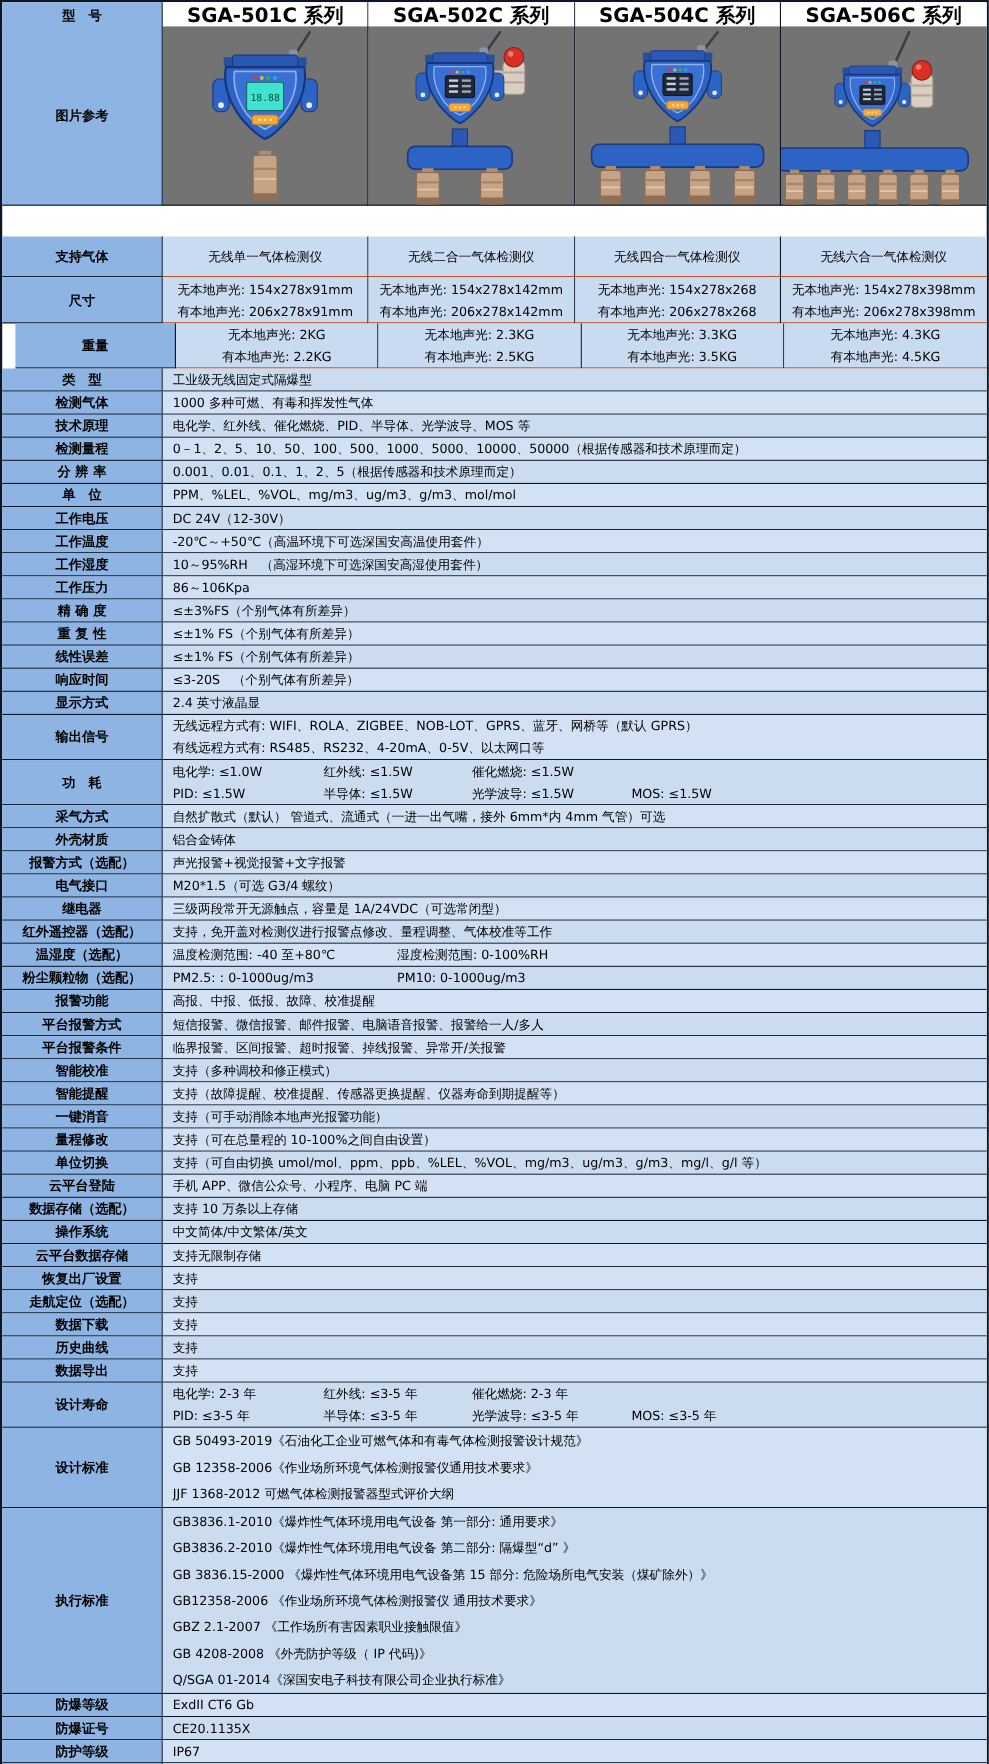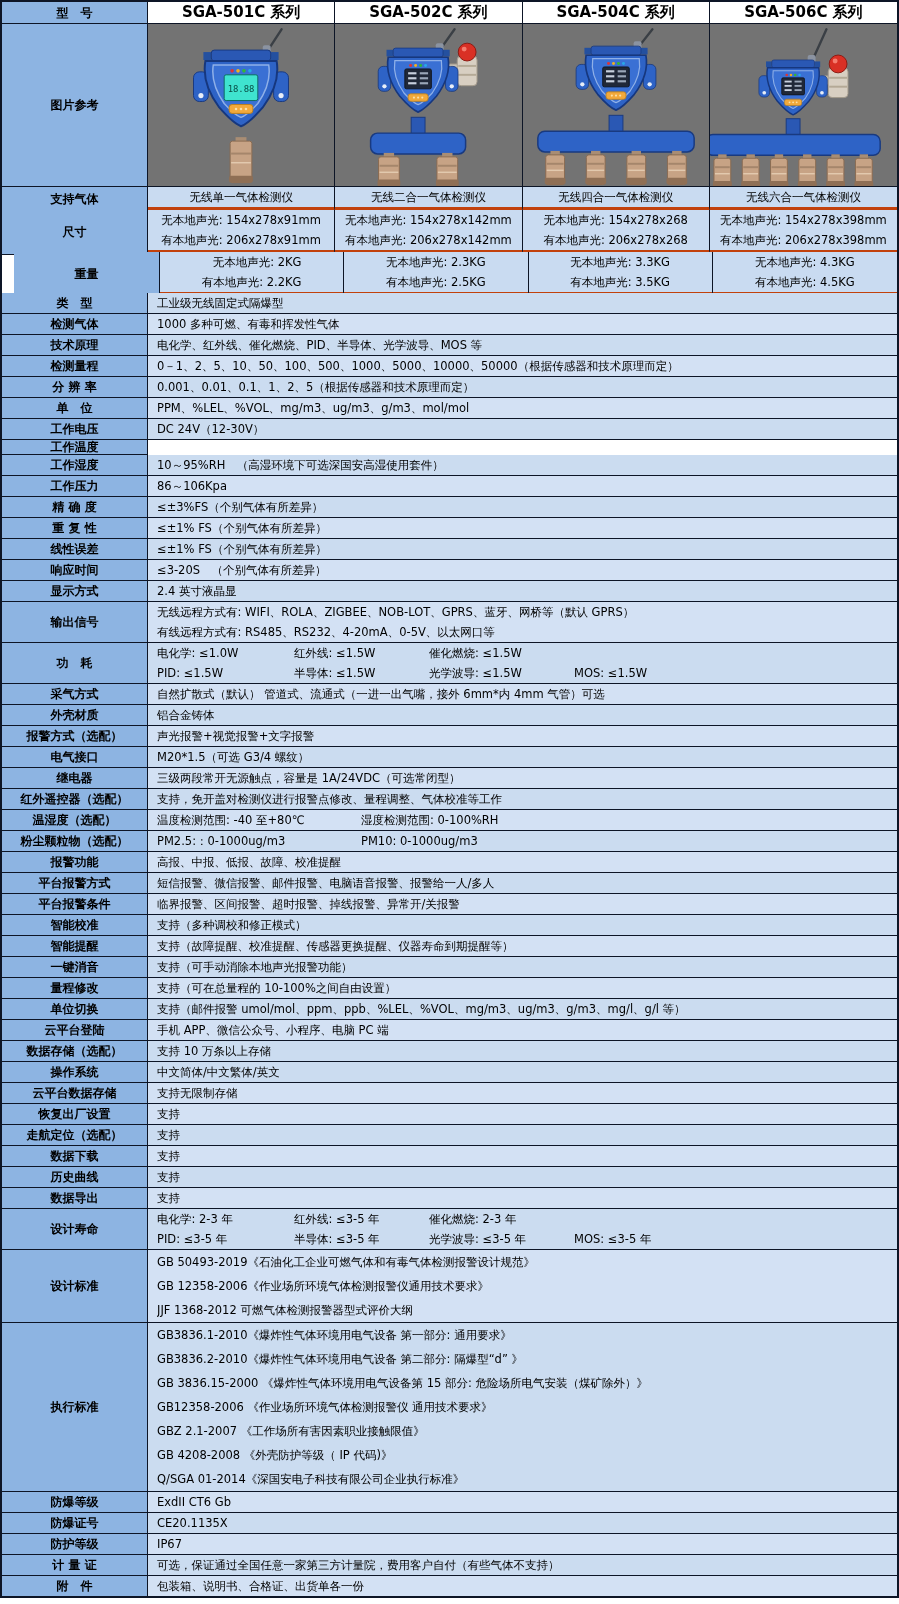--- a/index.html
+++ b/index.html
@@ -5,31 +5,31 @@
   html,body{margin:0;padding:0;background:#fff;}
   body{width:899px;font-family:"DejaVu Sans","Liberation Sans",sans-serif;color:#000;}
   *{box-sizing:border-box;}
   .table{width:899px;border:2px solid #0d1526;background:#fff;}
   .grid5{display:grid;grid-template-columns:146px repeat(4,1fr);}
   .grid2{display:grid;grid-template-columns:146px 1fr;}
   .lcell{background:#8DB4E2;border-right:1px solid #0d1526;border-bottom:1px solid #0d1526;
          display:flex;align-items:center;justify-content:center;text-align:center;
          font-weight:bold;font-size:12px;padding:0 2px;line-height:14px;}
   .hcell{background:#fff;border-right:1px solid #0d1526;border-bottom:1px solid #0d1526;
-         display:flex;align-items:center;justify-content:center;font-weight:bold;font-size:15px;}
+         display:flex;align-items:center;justify-content:center;font-weight:bold;font-size:18px;}
   .hcell:last-child,.icell:last-child,.tvcell:last-child{border-right:none;}
   .hrow{height:22px;}
   .irow{height:163px;}
   .icell{background:#737373;border-right:1px solid #0d1526;border-bottom:1px solid #0d1526;
          display:flex;align-items:flex-end;justify-content:center;overflow:hidden;}
   .icell svg{display:block;}
-  .tvcell{background:#C9DBF1;border-right:1px solid #0d1526;border-bottom:5px solid #c2410c;
-          display:flex;align-items:center;justify-content:center;text-align:right;
+  .tvcell{background:#C9DBF1;border-right:1px solid #0d1526;border-bottom:1px solid #c2410c;
+          display:flex;align-items:center;justify-content:center;text-align:center;
           font-size:11.5px;white-space:pre-line;line-height:20px;}
-  .suprow{height:23px;}
+  .suprow{height:37px;margin-top:28px;}
   .sizerow{height:42px;}
   .wrow{height:41px;padding-left:12px;}
   .vcell{background:#CBDCF0;border-bottom:1px solid #0d1526;padding:0 0 0 9px;
          display:flex;flex-direction:column;justify-content:center;}
   .srow.alt .vcell{background:#D3E1F4;}
   .vline{height:20px;line-height:20px;font-size:11.5px;white-space:pre;overflow:hidden;}
   .vline.tall{height:24px;line-height:24px;}
   .seg{display:inline-block;}
   .srow:last-child .vcell,.srow:last-child .lcell{border-bottom:none;}
 </style>
@@ -326,20 +326,23 @@
         </div>
       </div>
       <div class="grid2 srow">
         <div class="lcell">工作电压</div>
         <div class="vcell">
           <div class="vline">DC 24V（12-30V）</div>
         </div>
       </div>
       <div class="grid2 srow alt">
         <div class="lcell">工作温度</div>
+        <div class="vcell">
+          <div class="vline">-20℃～+50℃（高温环境下可选深国安高温使用套件）</div>
+        </div>
       </div>
       <div class="grid2 srow">
         <div class="lcell">工作湿度</div>
         <div class="vcell">
           <div class="vline">10～95%RH　（高湿环境下可选深国安高湿使用套件）</div>
         </div>
       </div>
       <div class="grid2 srow alt">
         <div class="lcell">工作压力</div>
         <div class="vcell">
@@ -476,21 +479,21 @@
       </div>
       <div class="grid2 srow alt">
         <div class="lcell">量程修改</div>
         <div class="vcell">
           <div class="vline">支持（可在总量程的 10-100%之间自由设置）</div>
         </div>
       </div>
       <div class="grid2 srow">
         <div class="lcell">单位切换</div>
         <div class="vcell">
-          <div class="vline">支持（邮件报警 umol/mol、ppm、ppb、%LEL、%VOL、mg/m3、ug/m3、g/m3、mg/l、g/l 等）</div>
+          <div class="vline">支持（可自由切换 umol/mol、ppm、ppb、%LEL、%VOL、mg/m3、ug/m3、g/m3、mg/l、g/l 等）</div>
         </div>
       </div>
       <div class="grid2 srow alt">
         <div class="lcell">云平台登陆</div>
         <div class="vcell">
           <div class="vline">手机 APP、微信公众号、小程序、电脑 PC 端</div>
         </div>
       </div>
       <div class="grid2 srow">
         <div class="lcell">数据存储（选配）</div>

